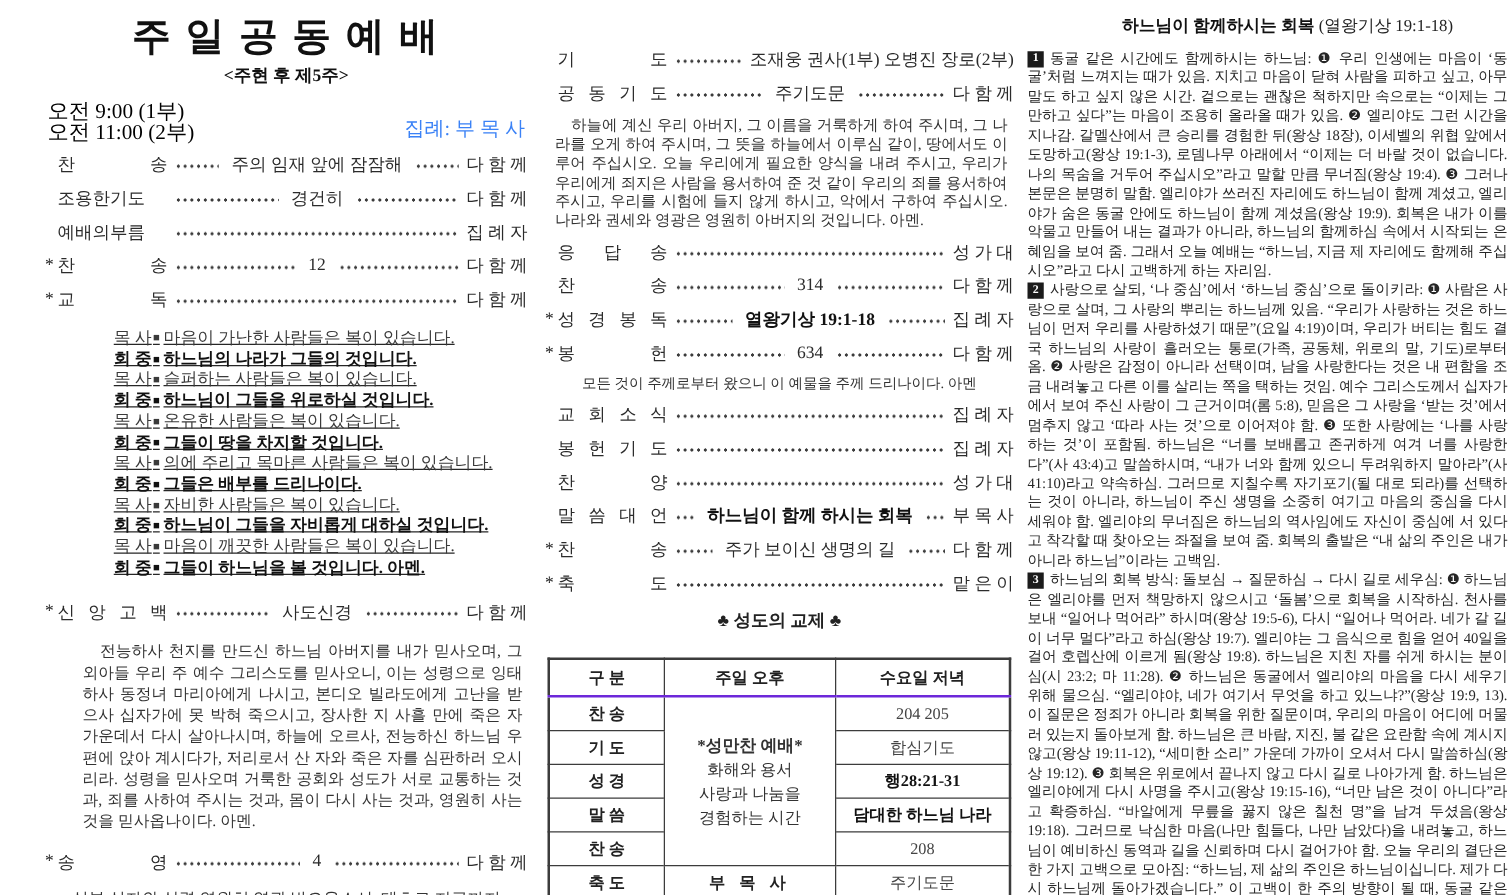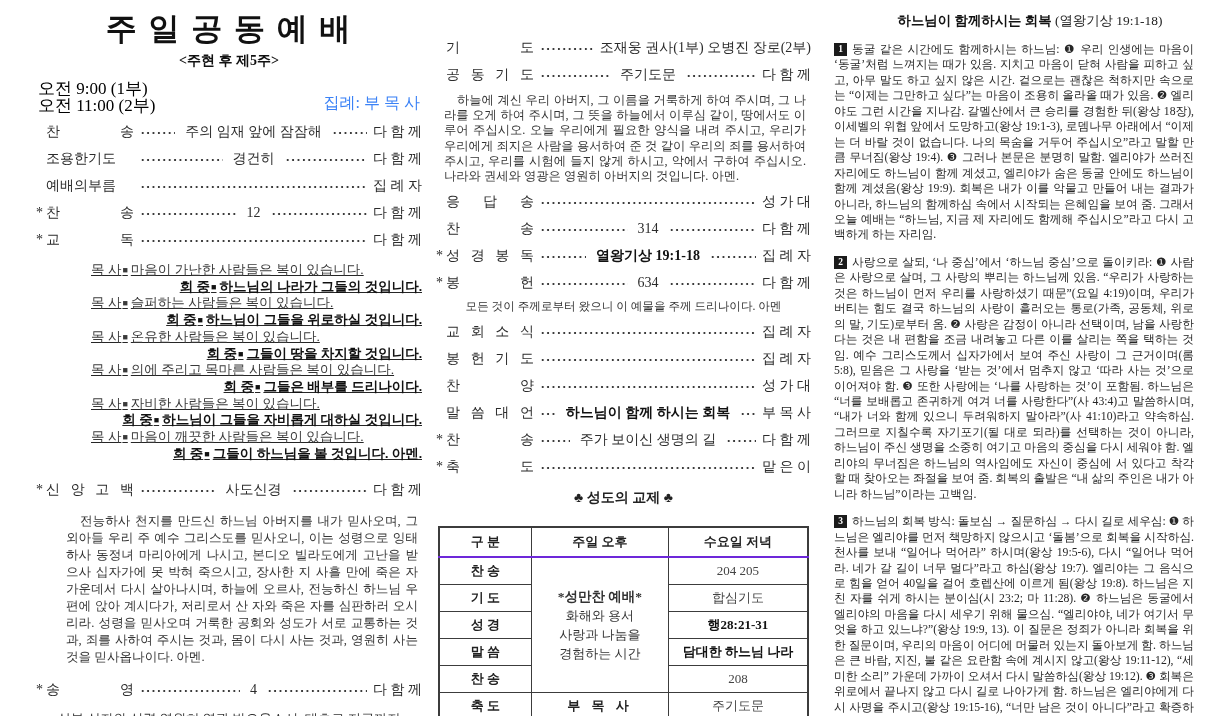--- a/index.html
+++ b/index.html
@@ -21,21 +21,21 @@
   .row .lbl{flex:none;width:88px;text-align:justify;text-align-last:justify;white-space:nowrap;}
   .row .dots{flex:1 1 0;height:8px;margin:2px 6px 0 6px;
       background-image:radial-gradient(circle,#3b3b3b 1.15px,rgba(0,0,0,0) 1.45px);
       background-size:5.4px 8px;background-repeat:repeat-x;background-position:left center;}
   .row .ctr{flex:none;padding:0 4px;white-space:nowrap;}
   .row .rgt{flex:none;white-space:nowrap;}
   .b{font-weight:bold;color:#111;}
   
   .resp{margin:9px 0 0 55px;text-decoration:underline;}
   .resp .line{font-size:13.5px;line-height:15.7px;white-space:nowrap;color:#3a3a3a;}
-  .resp .line.bold{font-weight:bold;color:#111;text-align:right;}
+  .resp .line.bold{font-weight:bold;color:#111;}
   .bullet{font-size:9px;vertical-align:1px;margin:0 3px 0 1px;}
   
   .blocktext{font-size:12.6px;line-height:17px;text-align:justify;text-indent:14px;color:#333;}
   .creed{margin:10px 2px 0 30px;width:352px;}
   .center-lines{text-align:center;font-size:13.2px;line-height:19px;margin-top:6px;color:#333;}
   .prayer{margin:5px 0 4px 8px;width:362px;font-size:12.3px;line-height:15.2px;text-indent:13px;}
   .offering{text-align:center;font-size:11.6px;color:#333;height:22px;line-height:22px;}
   .fellowship{text-align:center;font-size:14px;font-weight:bold;color:#222;margin-top:6px;height:24px;line-height:24px;}
   
   table.sched{border-collapse:collapse;margin:16px 0 0 2px;width:371px;font-size:13px;color:#222;
@@ -47,21 +47,21 @@
   td.sun{width:136px;vertical-align:middle;}
   td.sun .sl{line-height:19px;font-size:13px;color:#333;}
   td.sun .sl.b{font-size:13.5px;}
   td.wed{width:137px;color:#444;}
   td.wed.b{color:#111;}
   td.ben{font-weight:bold;letter-spacing:4px;}
   
   .sermon-title{text-align:center;font-size:13.4px;margin:4px 0 9px;color:#111;white-space:nowrap;}
   .sermon-title .t{font-weight:bold;margin-left:32px;}
   .sermon-title .ref{font-weight:normal;color:#222;}
-  .para{font-size:11.7px;line-height:15.45px;text-align:justify;color:#262626;margin:12px;}
+  .para{font-size:11.7px;line-height:15.45px;text-align:justify;color:#262626;margin:0;}
   .numbox{display:inline-block;width:13px;height:13px;line-height:13px;background:#1b1b1b;color:#fff;
       font-size:9.5px;text-align:center;margin-right:5px;vertical-align:1px;font-weight:bold;}
 </style>
 </head>
 <body>
 
 <div class="page">
 
   <div class="col-left">
     <div class="w-title">주 일 공 동 예 배</div>

